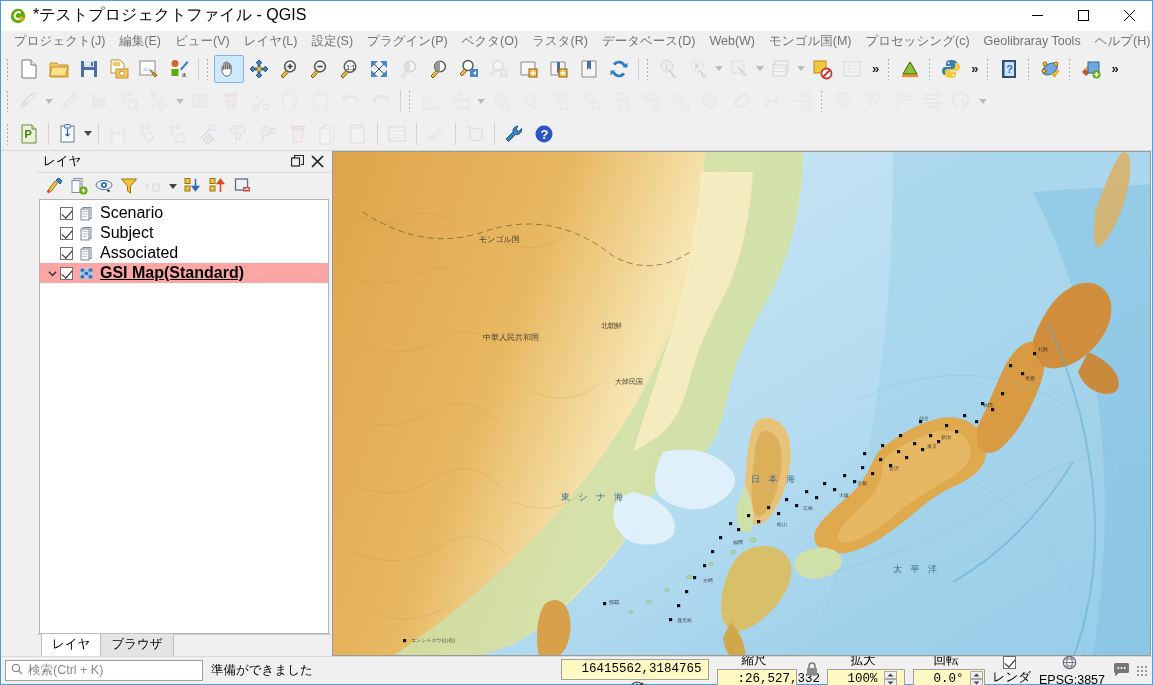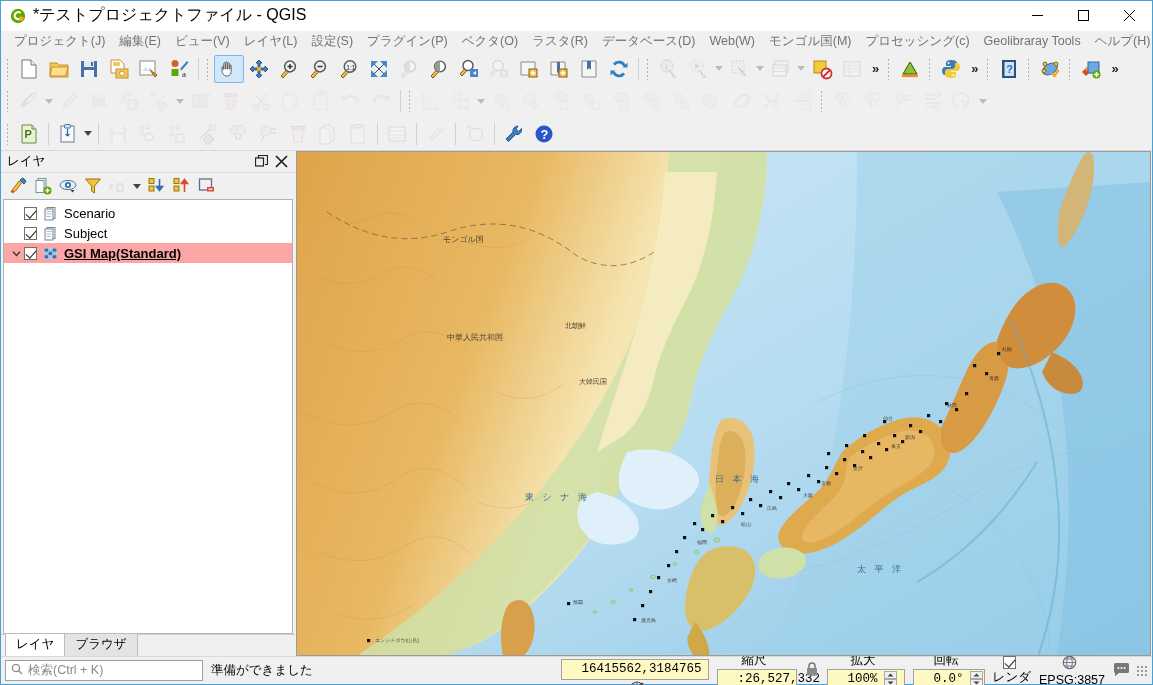--- a/index.html
+++ b/index.html
@@ -84,21 +84,21 @@
   .tbtn svg { display:block; }
   .caret {
     width: 0; height: 0; border-left: 4px solid transparent;
     border-right: 4px solid transparent; border-top: 5px solid #444;
     margin-left: 1px; margin-right: 2px; flex: none;
   }
   .caret.dis { border-top-color:#bbb; }
   .chev { font-size: 13px; font-weight: bold; color:#222; padding: 0 5px; flex:none; }
 
   
-  .bodyrow { display: flex; flex: 1; min-height: 0; background:#f0f0f0; }
+  .bodyrow { display: flex; flex: 1; min-height: 0; background:#f0f0f0;margin-left:36px; }
 
   
   .panel {
     width: 294px; min-width:294px;
     display: flex; flex-direction: column;
     background: #f0f0f0;
   }
   .panel-title {
     height: 22px; display: flex; align-items: center;
     padding-left: 6px; font-size: 12.5px;
@@ -115,21 +115,21 @@
   .lbtn.disabled { opacity: 0.35; }
   .layer-tree {
     flex: 1; background: #ffffff;
     border: 1px solid #b4b4b4;
     margin: 0 2px 0 2px;
     overflow: hidden;
     padding-top: 3px;
   }
   .lrow {
     height: 20px; display: flex; align-items: center;
-    padding-left: 4px; font-size: 13px; white-space: nowrap;
+    padding-left: 4px; font-size: 16px; white-space: nowrap;
   }
   .lrow.selected { background: #fca5a5; }
   .lrow .expander {
     width: 16px; display:flex; align-items:center; justify-content:center;
     color:#333; font-size: 10px; flex:none;
   }
   .lrow .cbx {
     width: 13px; height: 13px; border: 1px solid #707070; background:#fff;
     margin-right: 6px; flex:none; position:relative;
   }
@@ -947,20 +947,32 @@
           <span class="cbx"></span>
           <span class="licon">
             <svg width="15" height="15" viewBox="0 0 15 15">
                 <rect x="4" y="1.5" width="8" height="11" fill="#f5f5f5" stroke="#77889a"></rect>
                 <rect x="2" y="3" width="8" height="11" fill="#fbfbfb" stroke="#77889a"></rect>
                 <path d="M3.5 5.5h5M3.5 8h5M3.5 10.5h4" stroke="#b5c0cb"></path>
               </svg>
           </span>
           <span class="lname">Subject</span>
         </div>
+        <div class="lrow">
+          <span class="expander"></span>
+          <span class="cbx"></span>
+          <span class="licon">
+            <svg width="15" height="15" viewBox="0 0 15 15">
+                <rect x="4" y="1.5" width="8" height="11" fill="#f5f5f5" stroke="#77889a"></rect>
+                <rect x="2" y="3" width="8" height="11" fill="#fbfbfb" stroke="#77889a"></rect>
+                <path d="M3.5 5.5h5M3.5 8h5M3.5 10.5h4" stroke="#b5c0cb"></path>
+              </svg>
+          </span>
+          <span class="lname">Associated</span>
+        </div>
         <div class="lrow selected">
           <span class="expander">
             <svg width="9" height="9" viewBox="0 0 9 9">
                 <path d="M1 2.8L4.5 6.4 8 2.8" fill="none" stroke="#333" stroke-width="1.4"></path>
               </svg>
           </span>
           <span class="cbx"></span>
           <span class="licon">
             <svg width="15" height="15" viewBox="0 0 15 15">
                 <rect x="1.5" y="2.5" width="12" height="10" fill="#fff"></rect>

